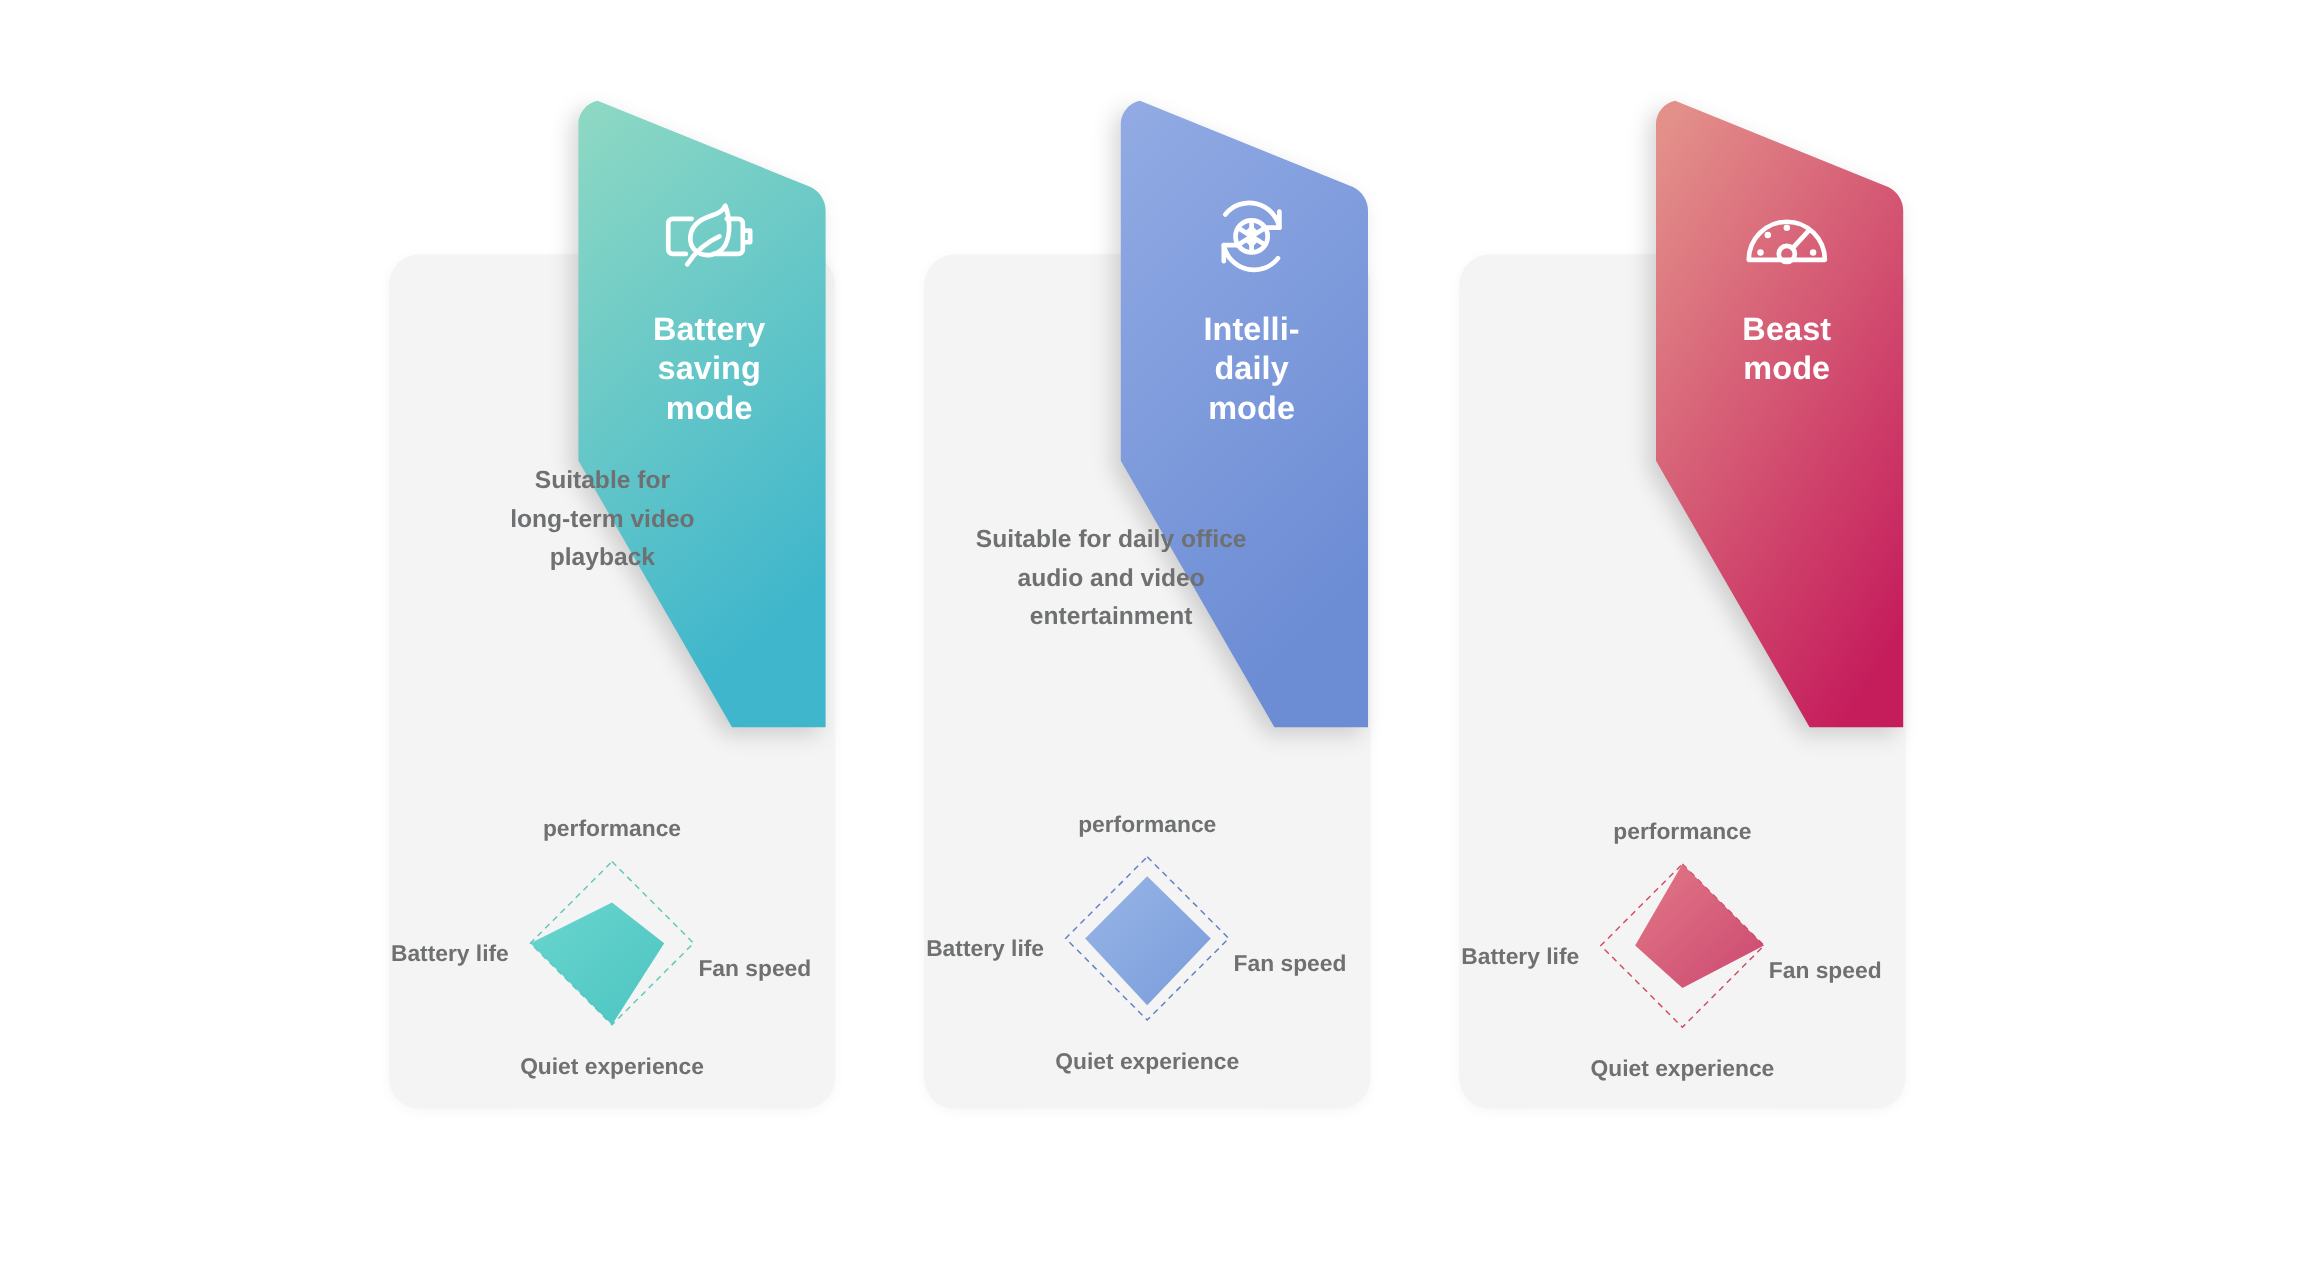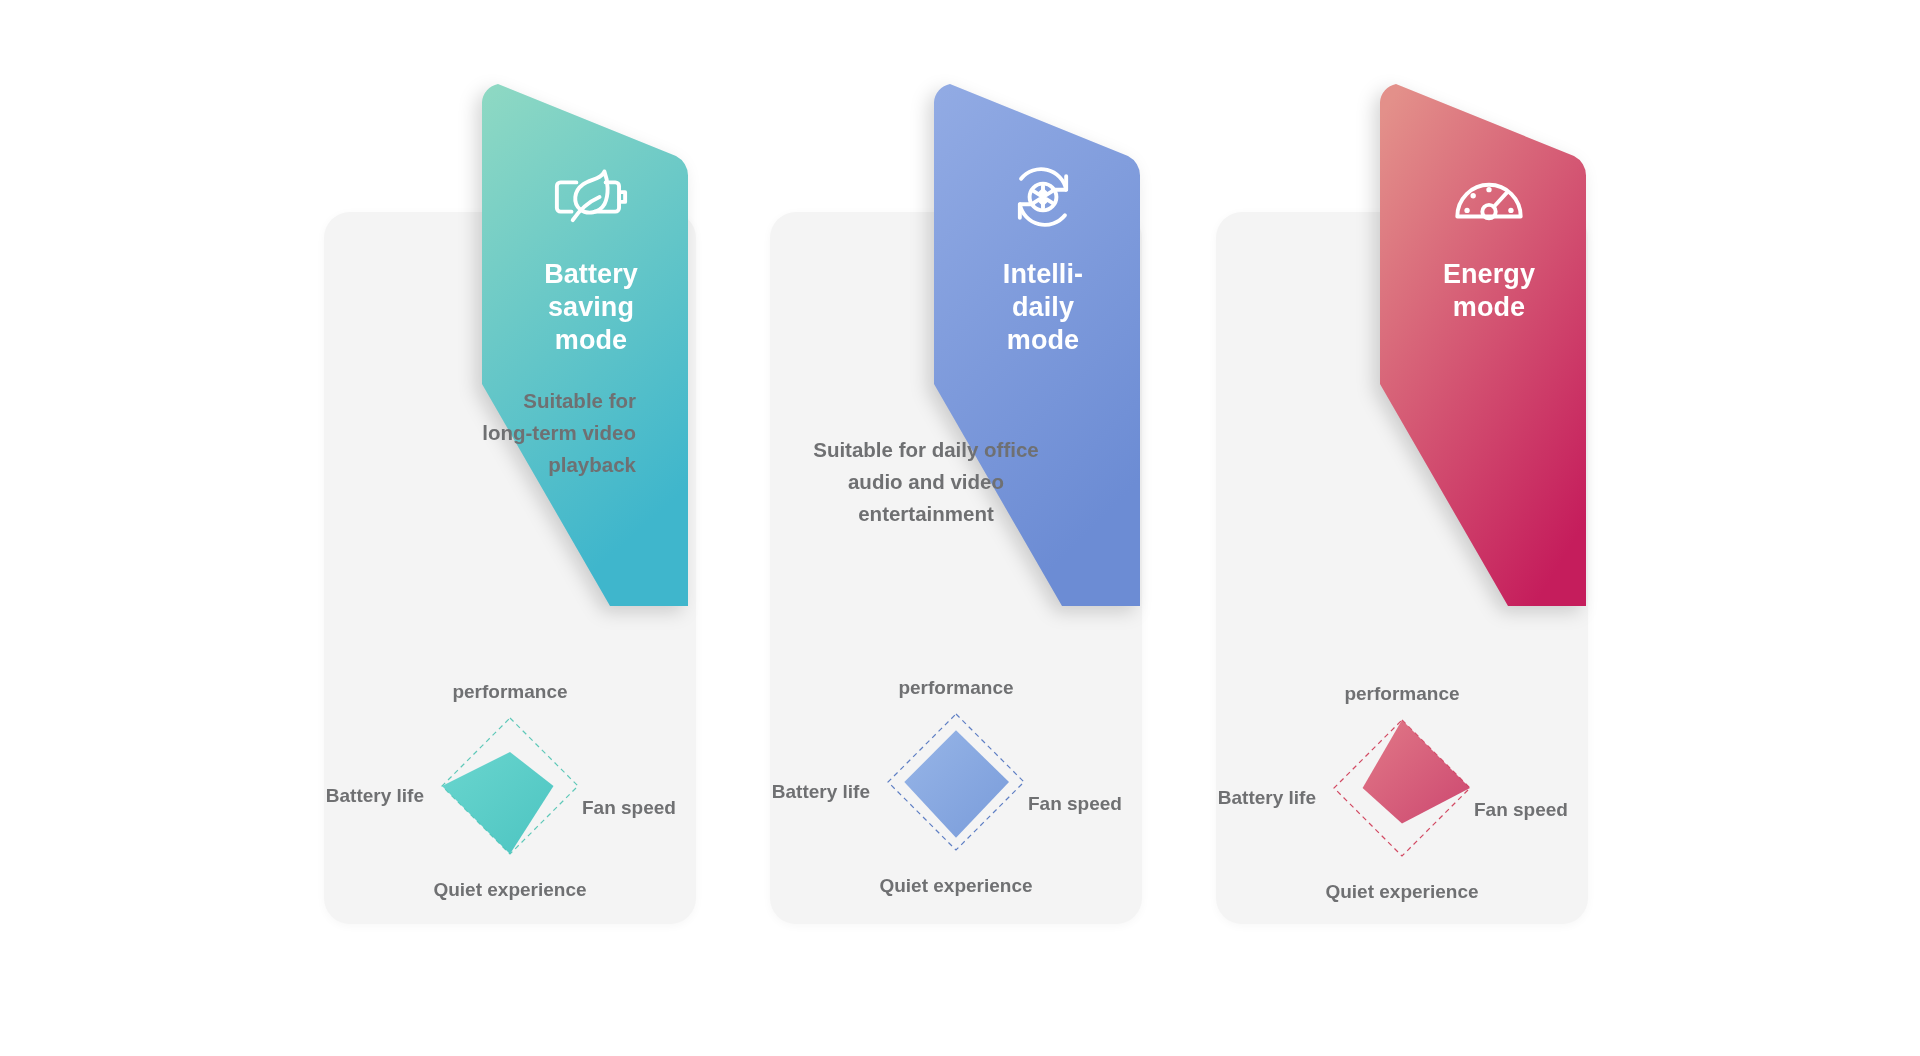--- a/index.html
+++ b/index.html
@@ -84,21 +84,21 @@
   .desc {
     position: absolute;
     width: 300px;
     text-align: center;
     color: #6f7072;
     font-size: 20.5px;
     font-weight: bold;
     line-height: 1.55;
     white-space: pre-line;
   }
-  .desc.d0 { left: 336px; top: 385px; text-align: right; }
+  .desc.d0 { left: 352px; top: 385px; }
   .desc.d1 { left: 776px; top: 434px; }
   .desc.d2 { left: 1216px; top: 397px; }
 
   
   .radar {
     position: absolute;
     width: 372px;
     height: 230px;
     margin-top: 21px;
   }
@@ -197,21 +197,21 @@
         <svg viewBox="0 0 64 64" fill="none" stroke="#ffffff" stroke-width="3.2" stroke-linecap="round" stroke-linejoin="round">
           <path d="M6 48 A26 26 0 0 1 58 48 Z"></path>
           <circle cx="32" cy="44" r="5.5"></circle>
           <path d="M36 40 L47 28"></path>
           <circle cx="14" cy="43" r="2.2" fill="#ffffff" stroke="none"></circle>
           <circle cx="19" cy="31" r="2.2" fill="#ffffff" stroke="none"></circle>
           <circle cx="32" cy="26" r="2.2" fill="#ffffff" stroke="none"></circle>
           <circle cx="50" cy="43" r="2.2" fill="#ffffff" stroke="none"></circle>
         </svg>
       </span>
-      <div class="banner-title">Energy
+      <div class="banner-title">Beast
 mode</div>
     </div>
   </div>
 
   <div class="desc d0">Suitable for
 long-term video
 playback</div>
   <div class="desc d1">Suitable for daily office
 audio and video
 entertainment</div>

